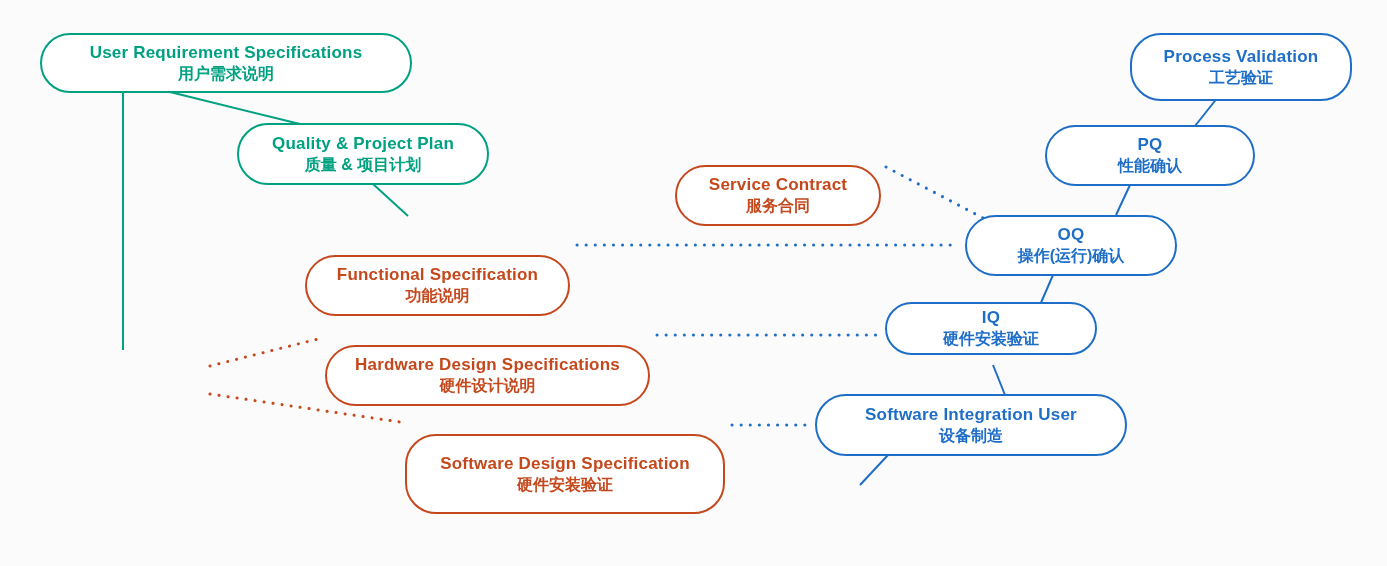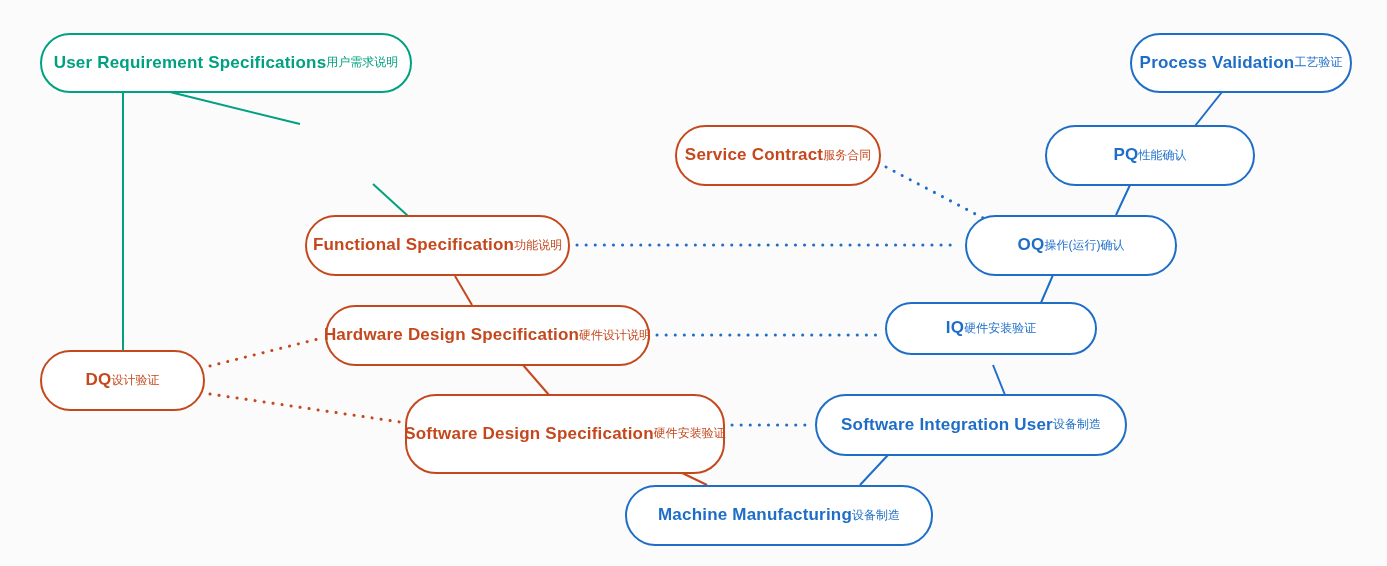--- a/index.html
+++ b/index.html
@@ -4,28 +4,28 @@
 <style>
   html,body{margin:0;padding:0;}
   body{
     width:1387px;height:566px;position:relative;overflow:hidden;
     background:var(--background,#fbfbfb);
     font-family:"Liberation Sans","DejaVu Sans",sans-serif;
   }
   .canvas{position:absolute;inset:0;}
   svg.wires{position:absolute;left:0;top:0;width:1387px;height:566px;}
   .node{
-    position:absolute;display:flex;flex-direction:row;align-items:center;justify-content:center;
+    position:absolute;display:flex;flex-direction:column;align-items:center;justify-content:center;
     background:#ffffff;border:2px solid #0c4a6e;border-radius:31px;
     text-align:center;line-height:1.3;box-sizing:border-box;padding:4px 10px;
   }
   .node .en{font-size:17px;font-weight:600;letter-spacing:.2px;white-space:nowrap;}
-  .node .zh{font-size:12px;font-weight:400;white-space:nowrap;}
+  .node .zh{font-size:16px;font-weight:700;white-space:nowrap;}
   .node.teal{border-color:var(--teal);color:var(--teal);}
-  .node.orange{border-color:var(--orange);color:var(--orange);}
+  .node.orange{border-color:var(--orange);color:var(--orange);margin-top:40px;}
   .node.blue{border-color:var(--blue);color:var(--blue);}
   line.solid{stroke-width:2;}
   line.dotted{stroke-width:3;stroke-linecap:round;stroke-dasharray:0.1 9;}
   line.teal{stroke:var(--teal);}
   line.orange{stroke:var(--orange);}
   line.blue{stroke:var(--blue);}
 </style>
 </head>
 <body>
 
@@ -51,50 +51,46 @@
     <line class="dotted blue" x1="657" y1="335" x2="878" y2="335"></line>
     <line class="dotted blue" x1="732" y1="425" x2="808" y2="425"></line>
     <line class="dotted blue" x1="886" y1="167" x2="985" y2="219"></line>
   </svg>
 
   <div class="node teal" style="left:40px;top:33px;width:372px;height:60px">
     <span class="en">User Requirement Specifications</span>
     <span class="zh">用户需求说明</span>
   </div>
 
+  <div class="node teal" style="left:237px;top:123px;width:252px;height:62px">
+    <span class="en">Quality &amp; Project Plan</span>
+    <span class="zh">质量 &amp; 项目计划</span>
+  </div>
 
   <div class="node orange" style="left:305px;top:215px;width:265px;height:61px">
     <span class="en">Functional Specification</span>
     <span class="zh">功能说明</span>
   </div>
 
   <div class="node orange" style="left:325px;top:305px;width:325px;height:61px">
-    <span class="en">Hardware Design Specification</span>
+    <span class="en">Hardware Design Specifications</span>
     <span class="zh">硬件设计说明</span>
   </div>
 
   <div class="node orange" style="left:405px;top:394px;width:320px;height:80px">
     <span class="en">Software Design Specification</span>
     <span class="zh">硬件安装验证</span>
   </div>
 
-  <div class="node orange" style="left:40px;top:350px;width:165px;height:61px">
-    <span class="en">DQ</span>
-    <span class="zh">设计验证</span>
-  </div>
 
   <div class="node orange" style="left:675px;top:125px;width:206px;height:61px">
     <span class="en">Service Contract</span>
     <span class="zh">服务合同</span>
   </div>
 
-  <div class="node blue" style="left:625px;top:485px;width:308px;height:61px">
-    <span class="en">Machine Manufacturing</span>
-    <span class="zh">设备制造</span>
-  </div>
 
   <div class="node blue" style="left:815px;top:394px;width:312px;height:62px">
     <span class="en">Software Integration User</span>
     <span class="zh">设备制造</span>
   </div>
 
   <div class="node blue" style="left:885px;top:302px;width:212px;height:53px">
     <span class="en">IQ</span>
     <span class="zh">硬件安装验证</span>
   </div>
@@ -102,18 +98,18 @@
   <div class="node blue" style="left:965px;top:215px;width:212px;height:61px">
     <span class="en">OQ</span>
     <span class="zh">操作(运行)确认</span>
   </div>
 
   <div class="node blue" style="left:1045px;top:125px;width:210px;height:61px">
     <span class="en">PQ</span>
     <span class="zh">性能确认</span>
   </div>
 
-  <div class="node blue" style="left:1130px;top:33px;width:222px;height:60px">
+  <div class="node blue" style="left:1130px;top:33px;width:222px;height:68px">
     <span class="en">Process Validation</span>
     <span class="zh">工艺验证</span>
   </div>
 
 </div>
 
 </body></html>

